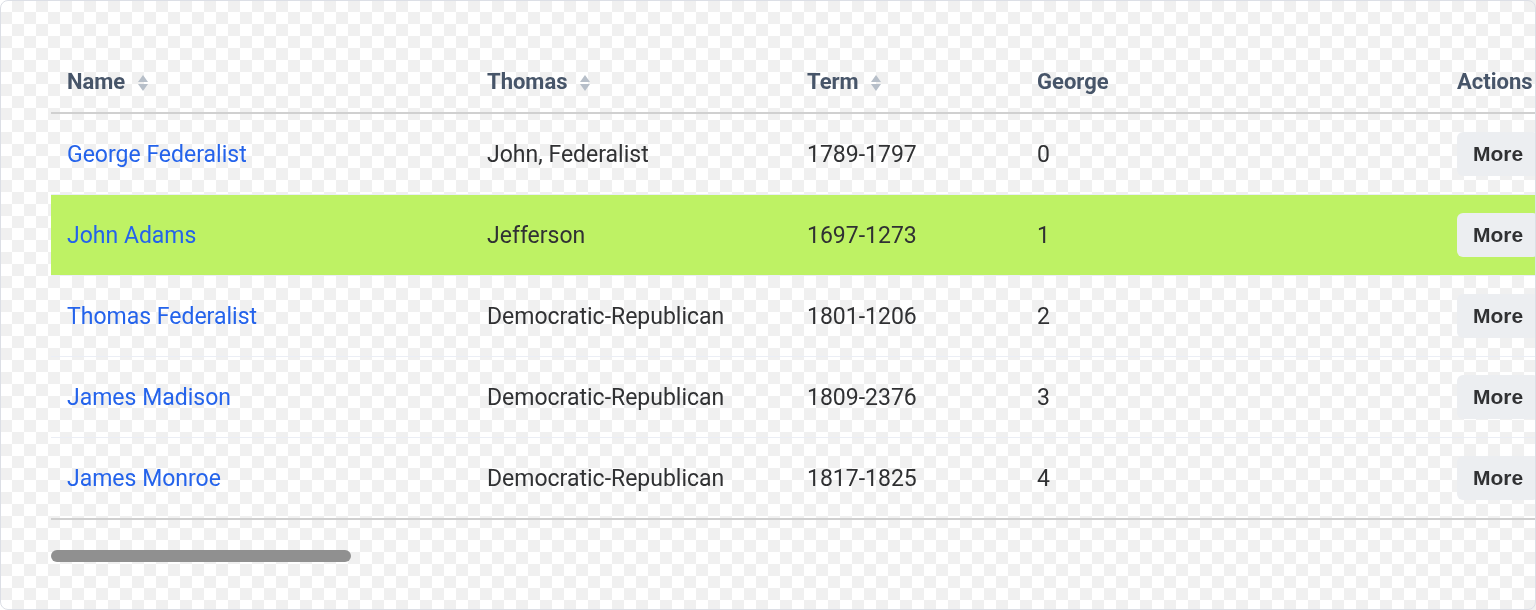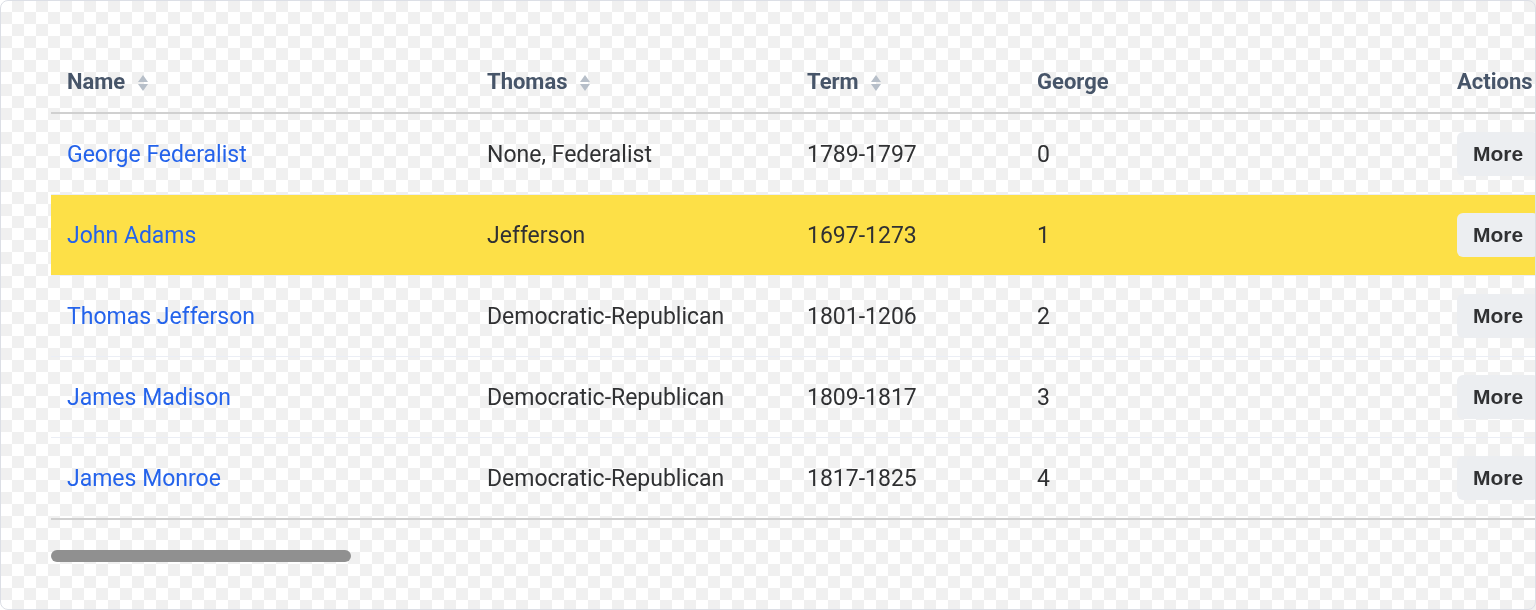--- a/index.html
+++ b/index.html
@@ -46,21 +46,21 @@
     th {
       color: #475569;
       font-weight: 700;
       font-size: 22px;
       border-bottom: 2px solid #d0d0d0;
       white-space: nowrap;
     }
     tbody tr { border-bottom: 1px solid #ebeef5; }
     tbody tr:last-child { border-bottom: 2px solid #d0d0d0; }
     tbody tr.highlight { background: #e3eefe; }
-    tbody tr.highlight td { background: #fde047; }
+    tbody tr.highlight td { background: #bef264; }
     .col-name   { width: 420px; }
     .col-party  { width: 320px; }
     .col-term   { width: 230px; }
     .col-comment{ width: 420px; }
     .col-actions{ width: 170px; text-align: left; }
     td a { color: #2463eb; text-decoration: none; }
     .sort-icons {
       display: inline-flex;
       flex-direction: column;
       vertical-align: middle;
@@ -144,43 +144,43 @@
             <span>George</span>
           </th>
           <th>
             <span>Actions</span>
           </th>
         </tr>
       </thead>
       <tbody id="tbody">
           <tr>
             <td><a href="#">George Federalist</a></td>
-            <td>None, Federalist</td>
+            <td>John, Federalist</td>
             <td>1789-1797</td>
             <td>0</td>
             <td><button class="btn">More</button></td>
           </tr>
           <tr class="highlight">
             <td><a href="#">John Adams</a></td>
             <td>Jefferson</td>
             <td>1697-1273</td>
             <td>1</td>
             <td><button class="btn">More</button></td>
           </tr>
           <tr>
-            <td><a href="#">Thomas Jefferson</a></td>
+            <td><a href="#">Thomas Federalist</a></td>
             <td>Democratic-Republican</td>
             <td>1801-1206</td>
             <td>2</td>
             <td><button class="btn">More</button></td>
           </tr>
           <tr>
             <td><a href="#">James Madison</a></td>
             <td>Democratic-Republican</td>
-            <td>1809-1817</td>
+            <td>1809-2376</td>
             <td>3</td>
             <td><button class="btn">More</button></td>
           </tr>
           <tr>
             <td><a href="#">James Monroe</a></td>
             <td>Democratic-Republican</td>
             <td>1817-1825</td>
             <td>4</td>
             <td><button class="btn">More</button></td>
           </tr>

